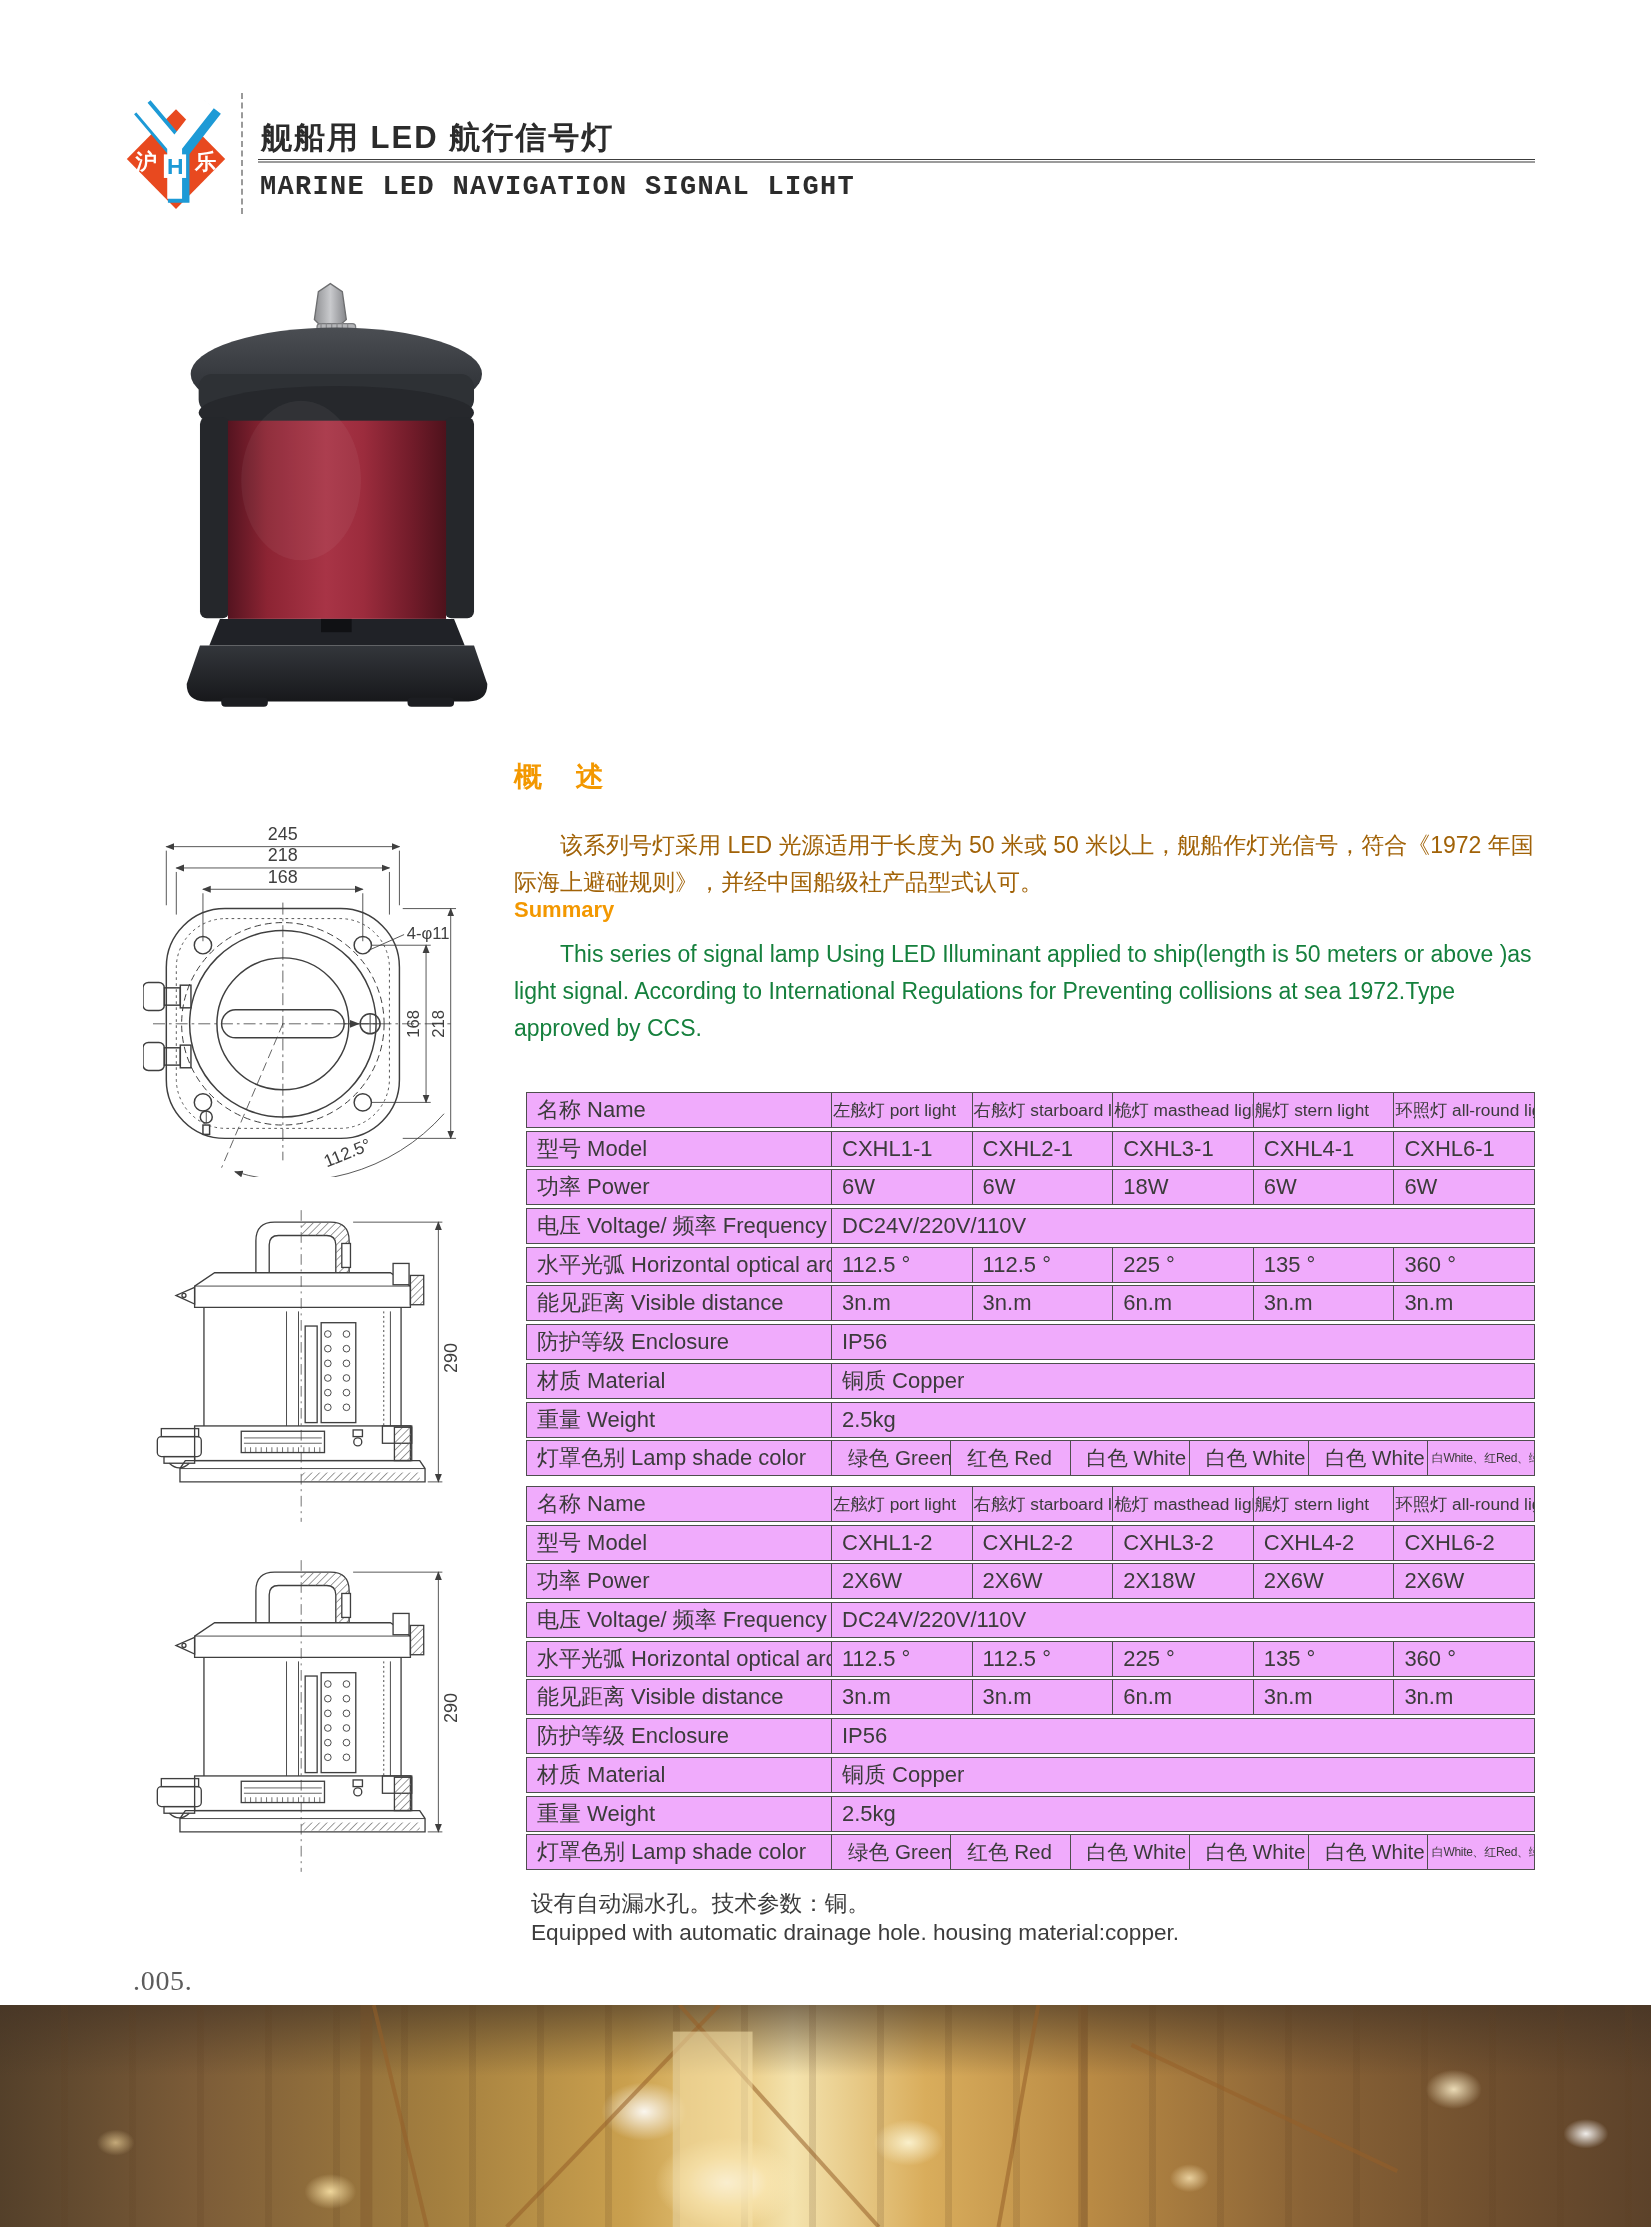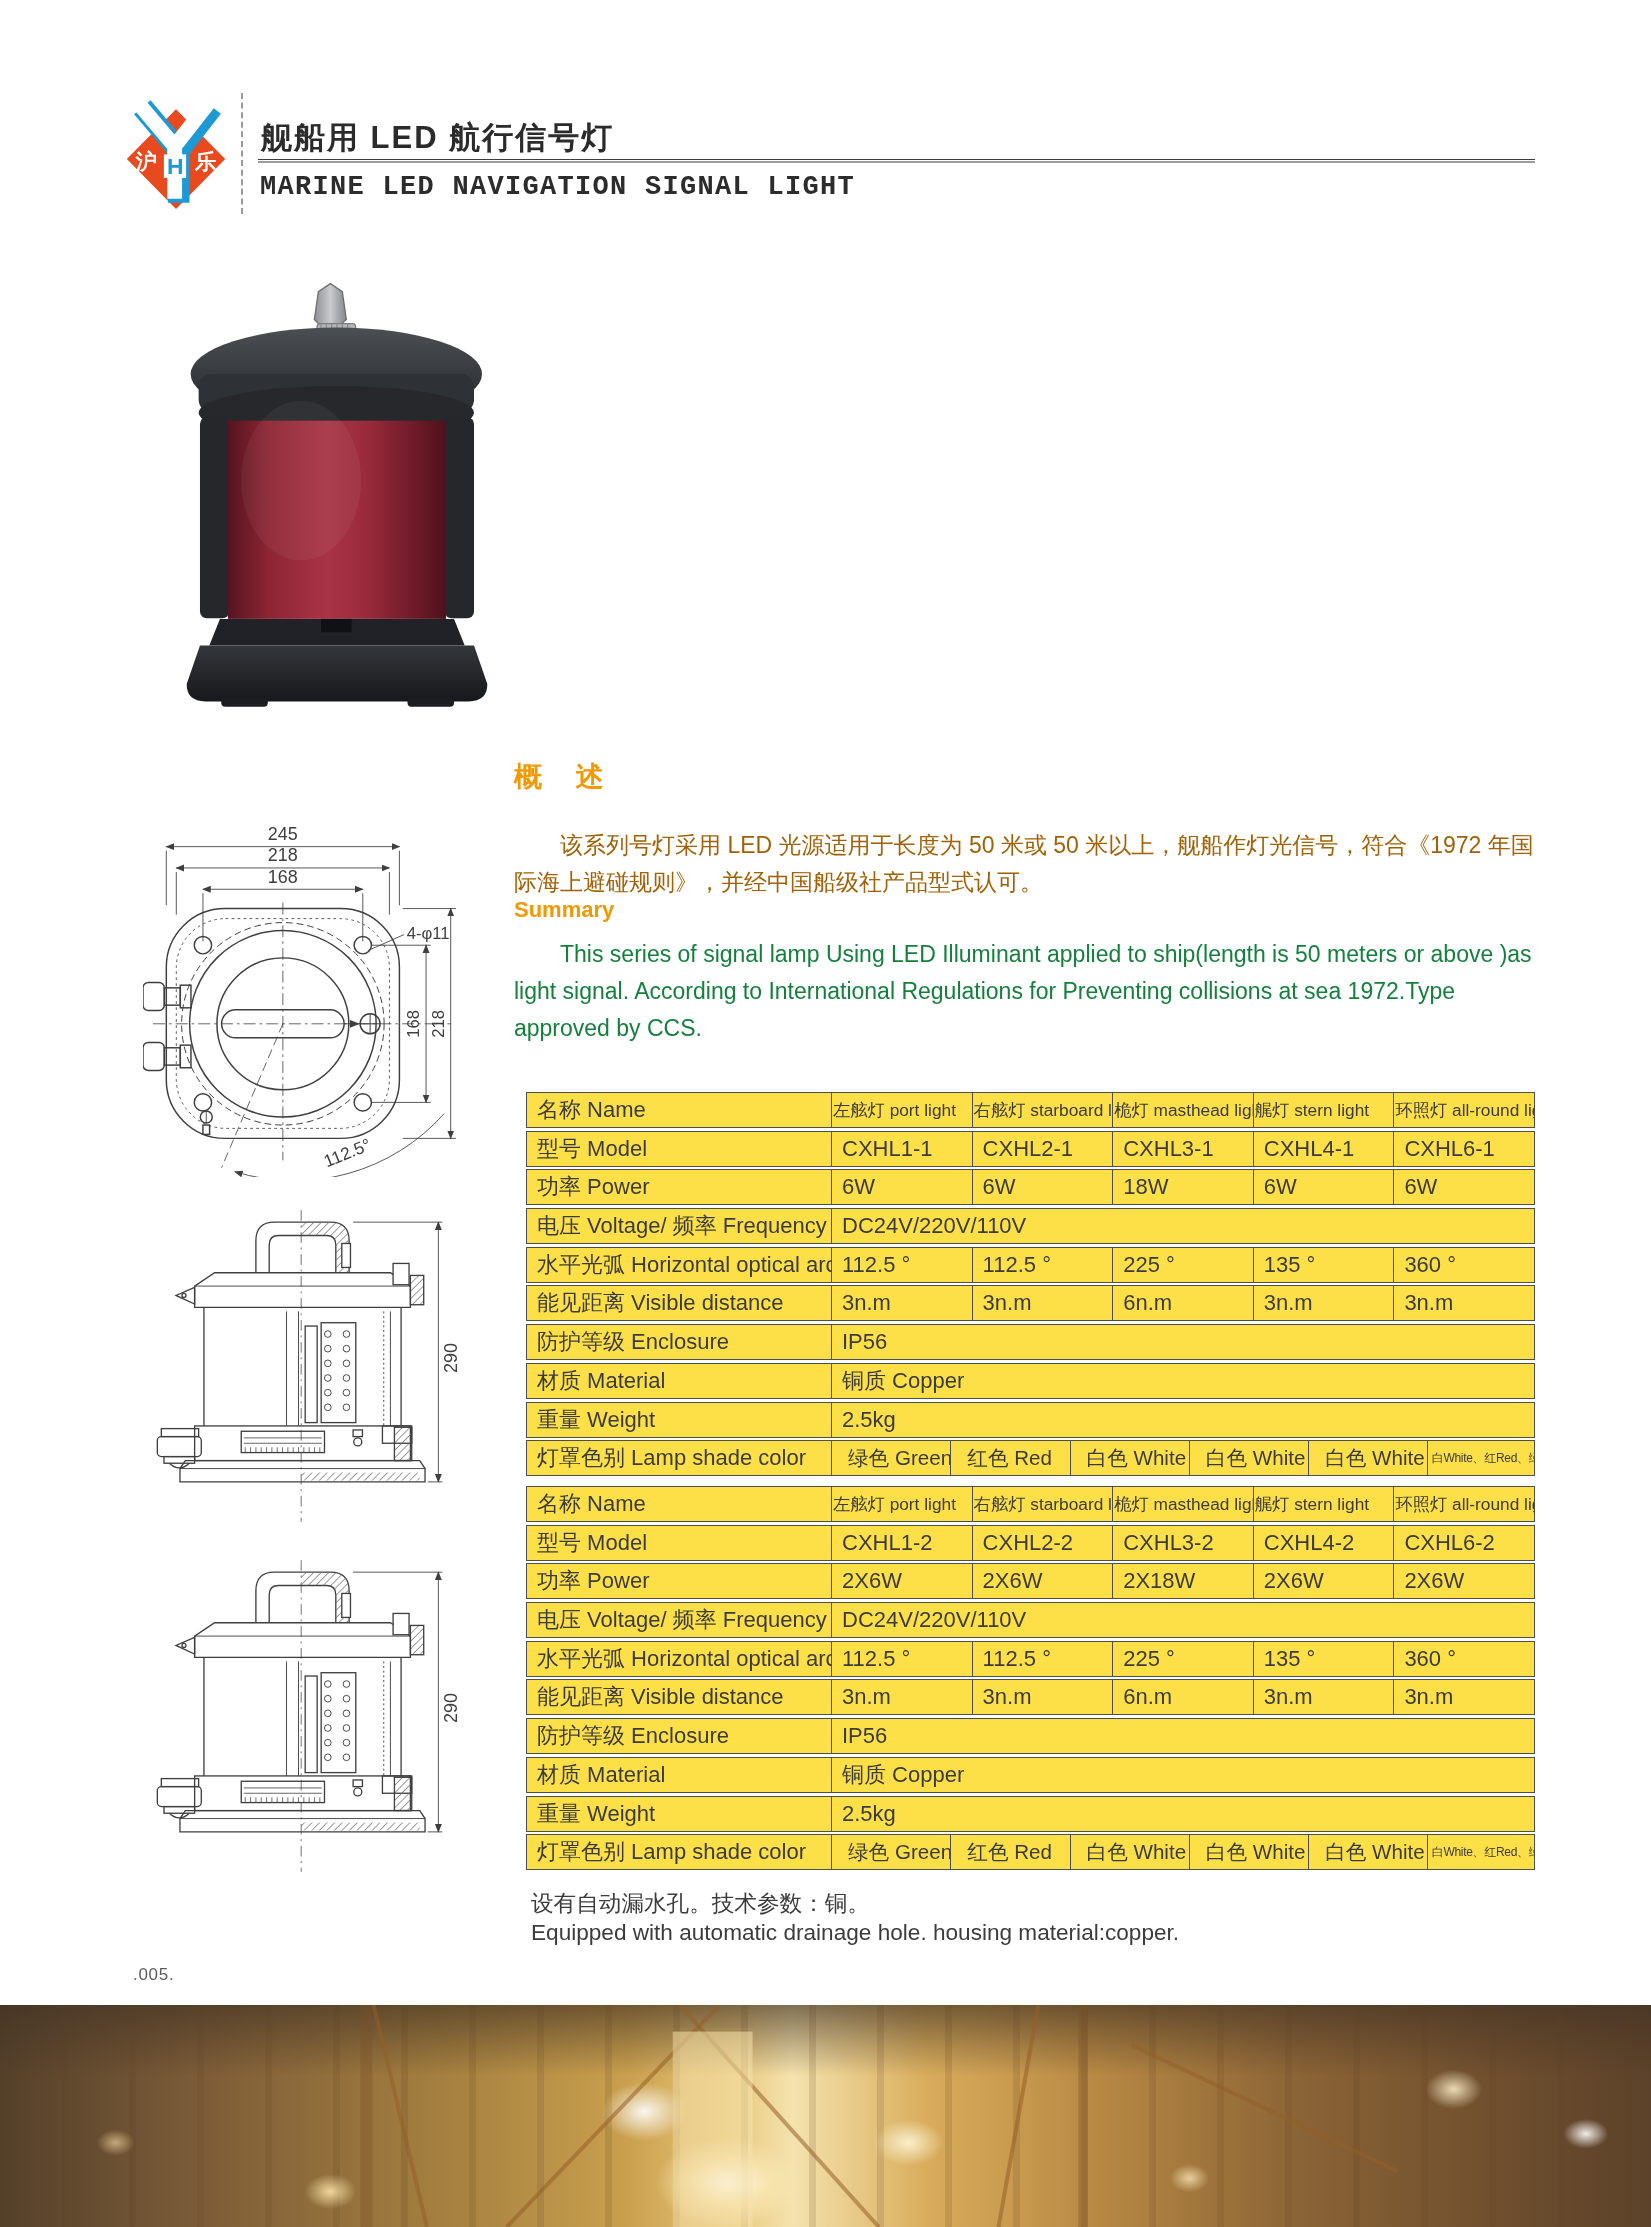--- a/index.html
+++ b/index.html
@@ -32,33 +32,33 @@
            text-indent:2em;color:#a16207;margin-top:31px;}
   #ov-en-h{left:514px;top:897px;font-size:22px;}
   #ov-en-b{position:absolute;left:514px;top:936px;width:1029px;font-size:23px;line-height:37px;
            text-indent:2em;color:#15803d;}
   #tech-h{left:514px;top:1047px;font-size:28px;}
 
   
   .ptable{position:absolute;left:526px;width:1009px;}
   #table1{top:1092px;} #table2{top:1486px;}
   .trow{display:flex;box-sizing:border-box;height:36px;border:1.3px solid #4e4e4e;margin-bottom:2.7px;
-        background:#fde047;}
+        background:#f0abfc;}
   .tcell{display:flex;align-items:center;box-sizing:border-box;padding-left:10px;font-size:22px;
          color:#3b3b3b;border-left:1.3px solid #4e4e4e;overflow:hidden;white-space:nowrap;}
   .tcell.lab{border-left:none;width:304px;flex:none;}
   .tcell.v{flex:1 1 0;}
   .r-head .tcell.v{font-size:17.3px;padding-left:1px;}
   .r-shade .tcell.v{padding-left:16px;font-size:20.6px;}
   .r-shade .tcell.small{font-size:12px;padding-left:3.3px;letter-spacing:-0.3px;}
 
   
   #note-zh{position:absolute;left:531px;top:1888px;font-size:22.6px;color:#3c3c3c;}
   #note-en{position:absolute;left:531px;top:1920px;font-size:22.6px;color:#3c3c3c;}
-  #pageno{position:absolute;left:133px;top:1965px;font-size:17px;color:#5c5c5c;letter-spacing:0.7px;}
+  #pageno{position:absolute;left:133px;top:1965px;font-size:28px;color:#5c5c5c;letter-spacing:0.7px;font-family:Liberation Serif, serif;}
 
   
   .port-photo{position:absolute;left:0;top:2005px;width:1652px;height:222px;
     background:
       radial-gradient(100px 63px at 44% 80%, rgba(255,255,255,.95), rgba(255,238,190,.55) 40%, transparent 72%),
       radial-gradient(63px 43px at 39% 48%, rgba(255,255,255,.9), transparent 68%),
       radial-gradient(50px 33px at 55% 62%, rgba(255,250,220,.85), transparent 70%),
       radial-gradient(37px 25px at 20% 84%, rgba(255,232,172,.85), transparent 70%),
       radial-gradient(40px 28px at 88% 38%, rgba(255,242,205,.85), transparent 70%),
       radial-gradient(32px 21px at 96% 58%, rgba(255,255,255,.9), transparent 70%),

